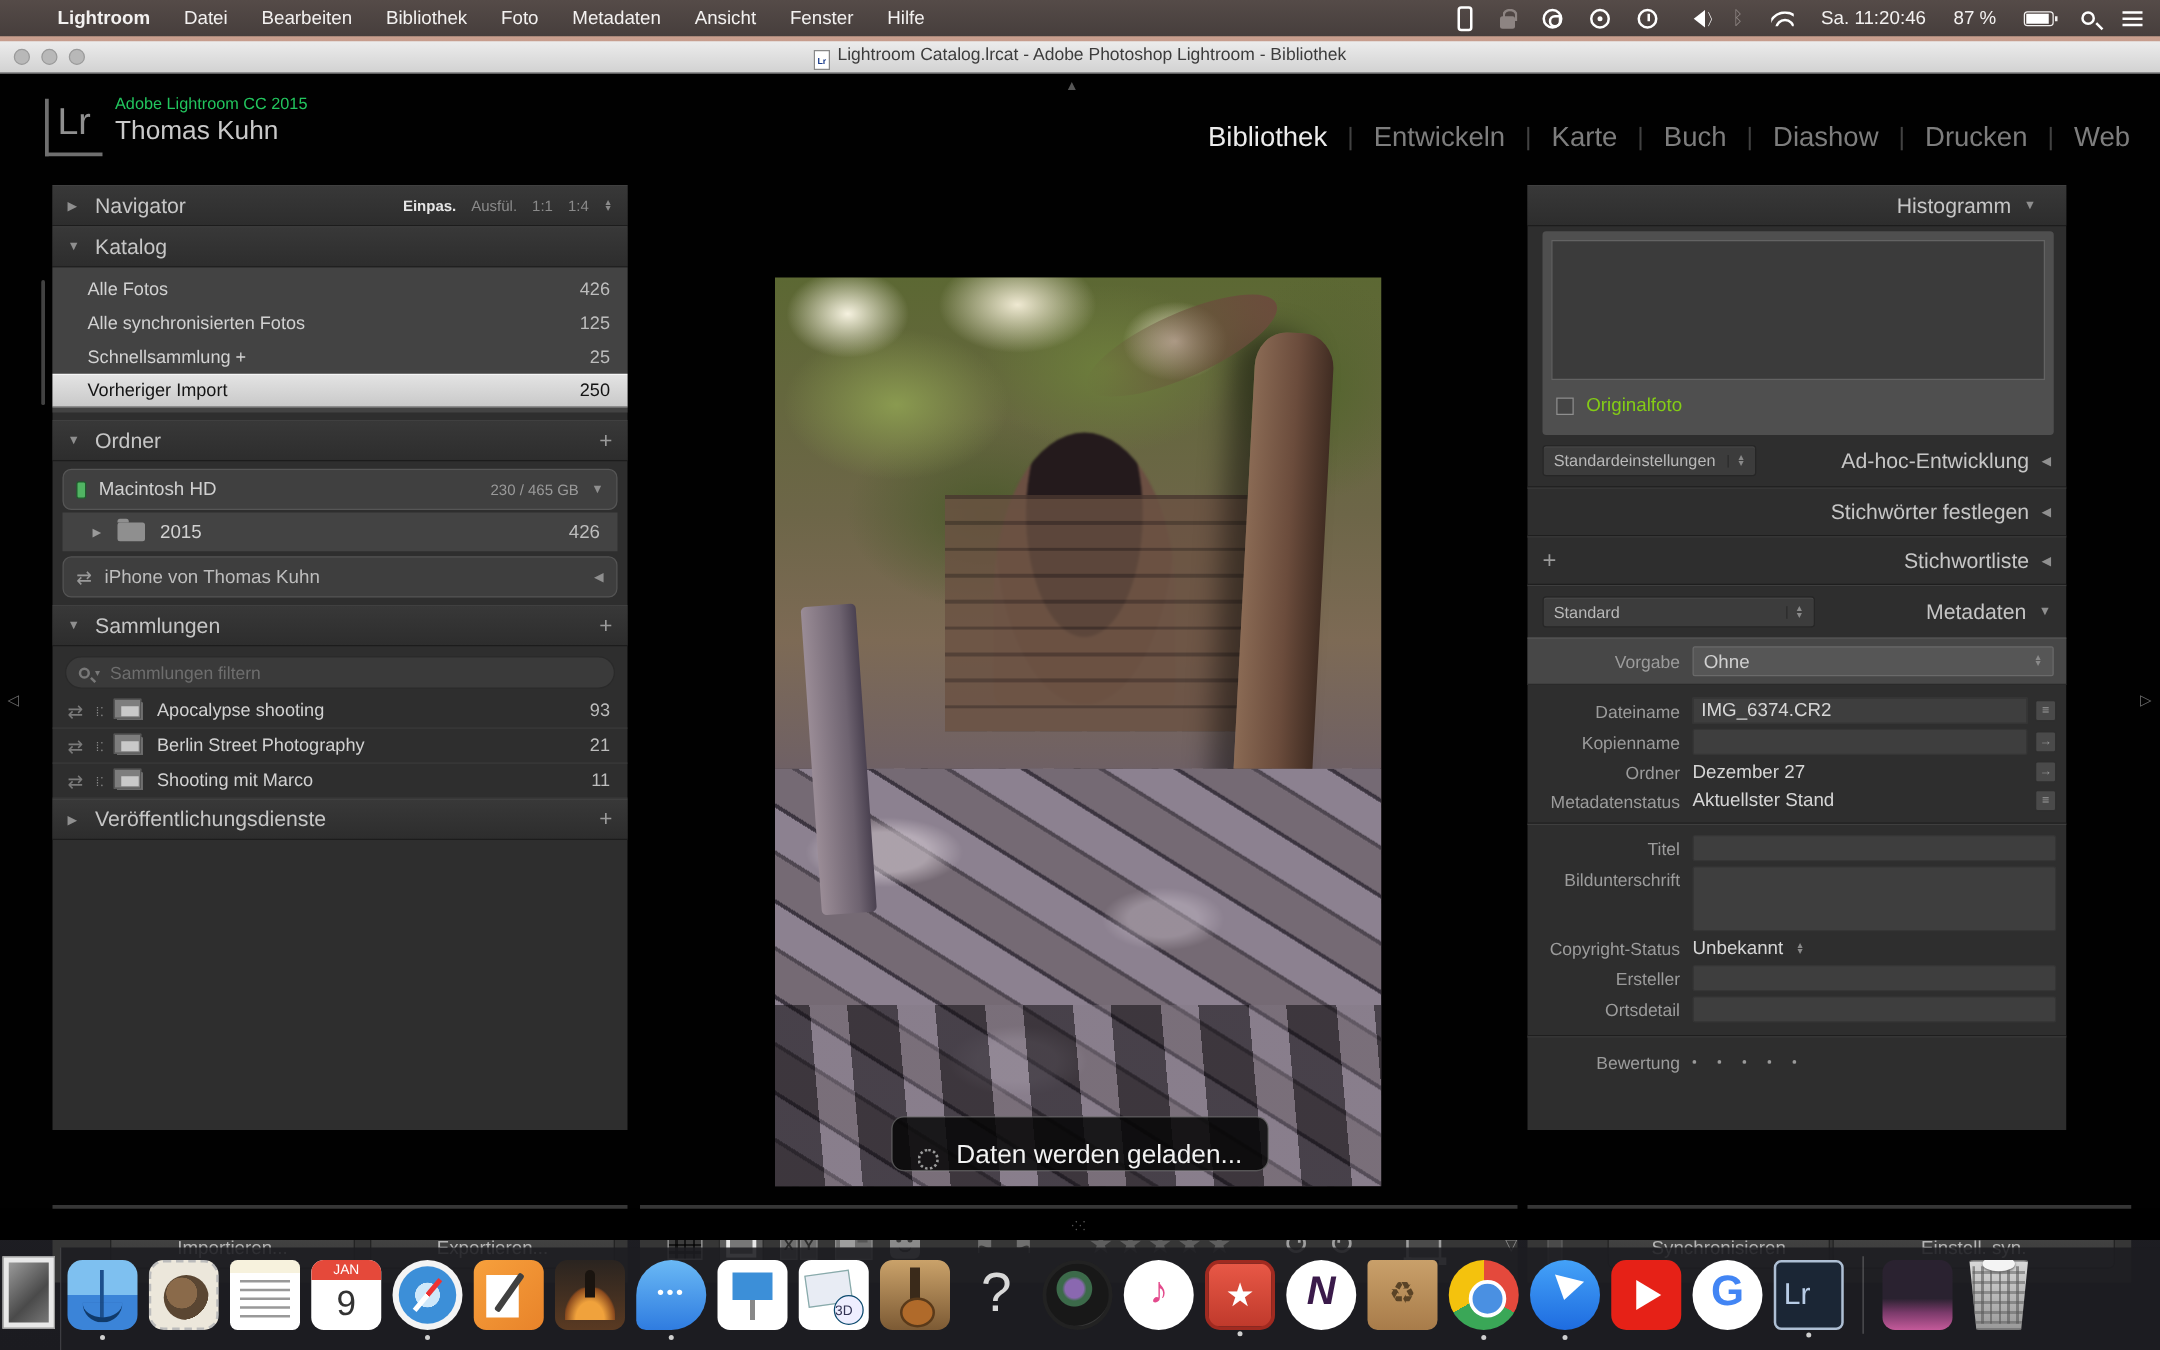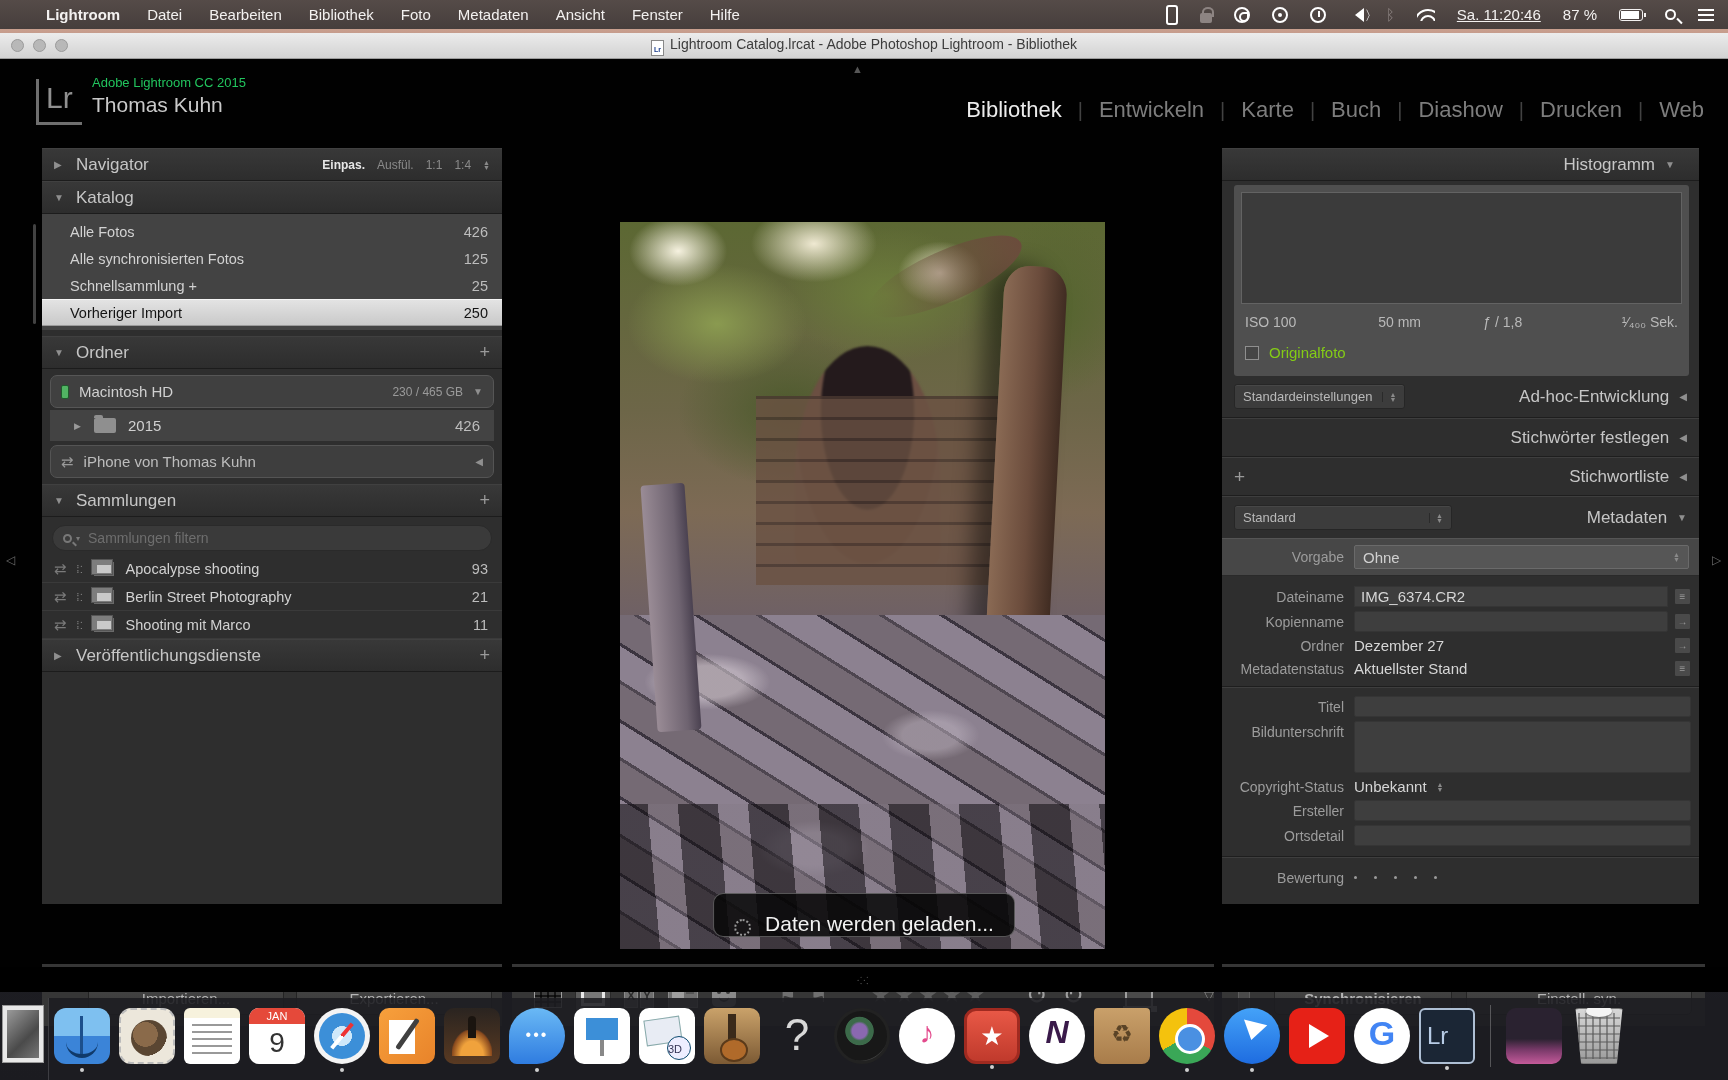--- a/index.html
+++ b/index.html
@@ -27,21 +27,21 @@
   .ic-ring { width:16px; height:16px; border:2px solid #fff; border-radius:50%; }
   .ic-cc:after { content:""; position:absolute; left:3px; top:3px; width:6px; height:6px; border:2px solid #fff; border-radius:50% 0 50% 50%; }
   .ic-o:after { content:""; position:absolute; left:4px; top:4px; width:4px; height:4px; background:#fff; border-radius:50%; }
   .ic-tm:after { content:""; position:absolute; left:6px; top:2px; width:2px; height:6px; background:#fff; }
   .ic-vol { width:0; height:0; border:7px solid transparent; border-right:9px solid #fff; position:relative; }
   .ic-vol:after { content:"〉"; position:absolute; left:10px; top:-8px; color:#fff; font-size:13px; }
   .ic-bt { color:#8d8482; font-size:15px; }
   .ic-wifi { width:18px; height:12px; position:relative; overflow:hidden; }
   .ic-wifi:before { content:""; position:absolute; left:-3px; top:0px; width:24px; height:24px; border:2px solid #fff; border-radius:50%; }
   .ic-wifi:after { content:""; position:absolute; left:3px; top:6px; width:12px; height:12px; border:2px solid #fff; border-radius:50%; background:transparent; }
-  .clocktxt { font-size:15px;text-decoration:underline; }
+  .clocktxt { font-size:15px; }
   .batttxt { font-size:15px; }
   .ic-batt { width:24px; height:12px; border:1px solid #f3f1f0; border-radius:3px; position:relative; }
   .ic-batt:before { content:""; position:absolute; left:1px; top:1px; bottom:1px; width:18px; background:#fff; }
   .ic-batt:after { content:""; position:absolute; right:-4px; top:3px; width:2px; height:4px; background:#f3f1f0; }
   .ic-search { width:11px; height:11px; border:2px solid #fff; border-radius:50%; position:relative; }
   .ic-search:after { content:""; position:absolute; left:9px; top:9px; width:7px; height:2px; background:#fff; transform:rotate(45deg); }
   .ic-list { width:16px; height:12px; border-top:2px solid #fff; border-bottom:2px solid #fff; position:relative; }
   .ic-list:after { content:""; position:absolute; left:0; top:3px; width:16px; height:2px; background:#fff; }
 
   
@@ -64,21 +64,21 @@
   #user-name { position:absolute; left:92px; top:34px; font-size:21px; color:#c9c9c9; }
   #modules { position:absolute; right:24px; top:38px; display:flex; align-items:center; gap:16px; font-size:22px; }
   #modules .mod { color:#7d7d7d; }
   #modules .mod.active { color:#ececec; }
   #modules .sep { color:#424242; font-size:20px; }
   .collapse-top { position:absolute; left:852px; top:4px; color:#565656; font-size:11px; }
 
   
   .side-panel { position:absolute; top:89px; bottom:88px; background:#2e2e2e; }
   #left-panel { left:42px; width:460px; }
-  #right-panel { left:1222px; width:477px; }
+  #right-panel { left:1222px; width:431px; }
   .sec-hdr { height:33px; display:flex; align-items:center; padding:0 12px;
     background:linear-gradient(180deg,#383838,#2d2d2d); border-top:1px solid #404040; border-bottom:1px solid #1c1c1c;
     font-size:17px; color:#c6c6c6; }
   .sec-hdr .tri { font-size:10px; color:#8f8f8f; width:22px; }
   .sec-hdr .plus { margin-left:auto; color:#9a9a9a; font-size:18px; }
   .cnt { margin-left:auto; color:#bdbdbd; }
 
   
   .nav-opts { margin-left:auto; display:flex; gap:12px; font-size:12px; color:#8a8a8a; align-items:center; }
   .nav-opts .on { color:#e6e6e6; font-weight:bold; }
@@ -480,26 +480,20 @@
 
   <div id="right-panel" class="side-panel">
     <div class="sec-hdr">
       <div class="rp-hdr-title">
         <span>Histogramm</span>
         <span class="tri">▼</span>
       </div>
     </div>
     <div id="histo-box">
       <div id="histo-inner"></div>
-      <div class="exif">
-        <span>ISO 100</span>
-        <span>50 mm</span>
-        <span>ƒ / 1,8</span>
-        <span>¹⁄₄₀₀ Sek.</span>
-      </div>
       <div class="origrow">
         <span class="cb"></span>
         <span>Originalfoto</span>
       </div>
     </div>
 
     <div class="drop-row">
       <div class="dd">
         <span>Standardeinstellungen</span>
         <span class="stepper">
@@ -656,21 +650,21 @@
     <span class="tool">
         <span class="ic-paint"></span>
       </span>
     <span style="width:26px;"></span>
     <span class="chev">▽</span>
   </div>
 
   <div class="bottom-seg" style="left:1222px; width:483px;">
     <div class="edge-arrow" style="left:230px; top:2px; font-size:9px;">▼</div>
     <div style="position:absolute; left:16px; top:18px; width:12px; height:30px; background:#4a4a4a; border:1px solid #5e5e5e;"></div>
-    <div class="btn" style="position:absolute; left:52px; top:17px; width:178px; height:34px;font-weight:bold;">Synchronisieren</div>
+    <div class="btn" style="position:absolute; left:64px; top:17px; width:178px; height:34px;">Synchronisieren</div>
     <div class="btn" style="position:absolute; left:244px; top:17px; width:226px; height:34px;">Einstell. syn.</div>
   </div>
 </div>
 
 <div id="win-bottom">
   <span class="grip">⁖⁖</span>
 </div>
 
 <div id="dock">
   <div class="bg"></div>

